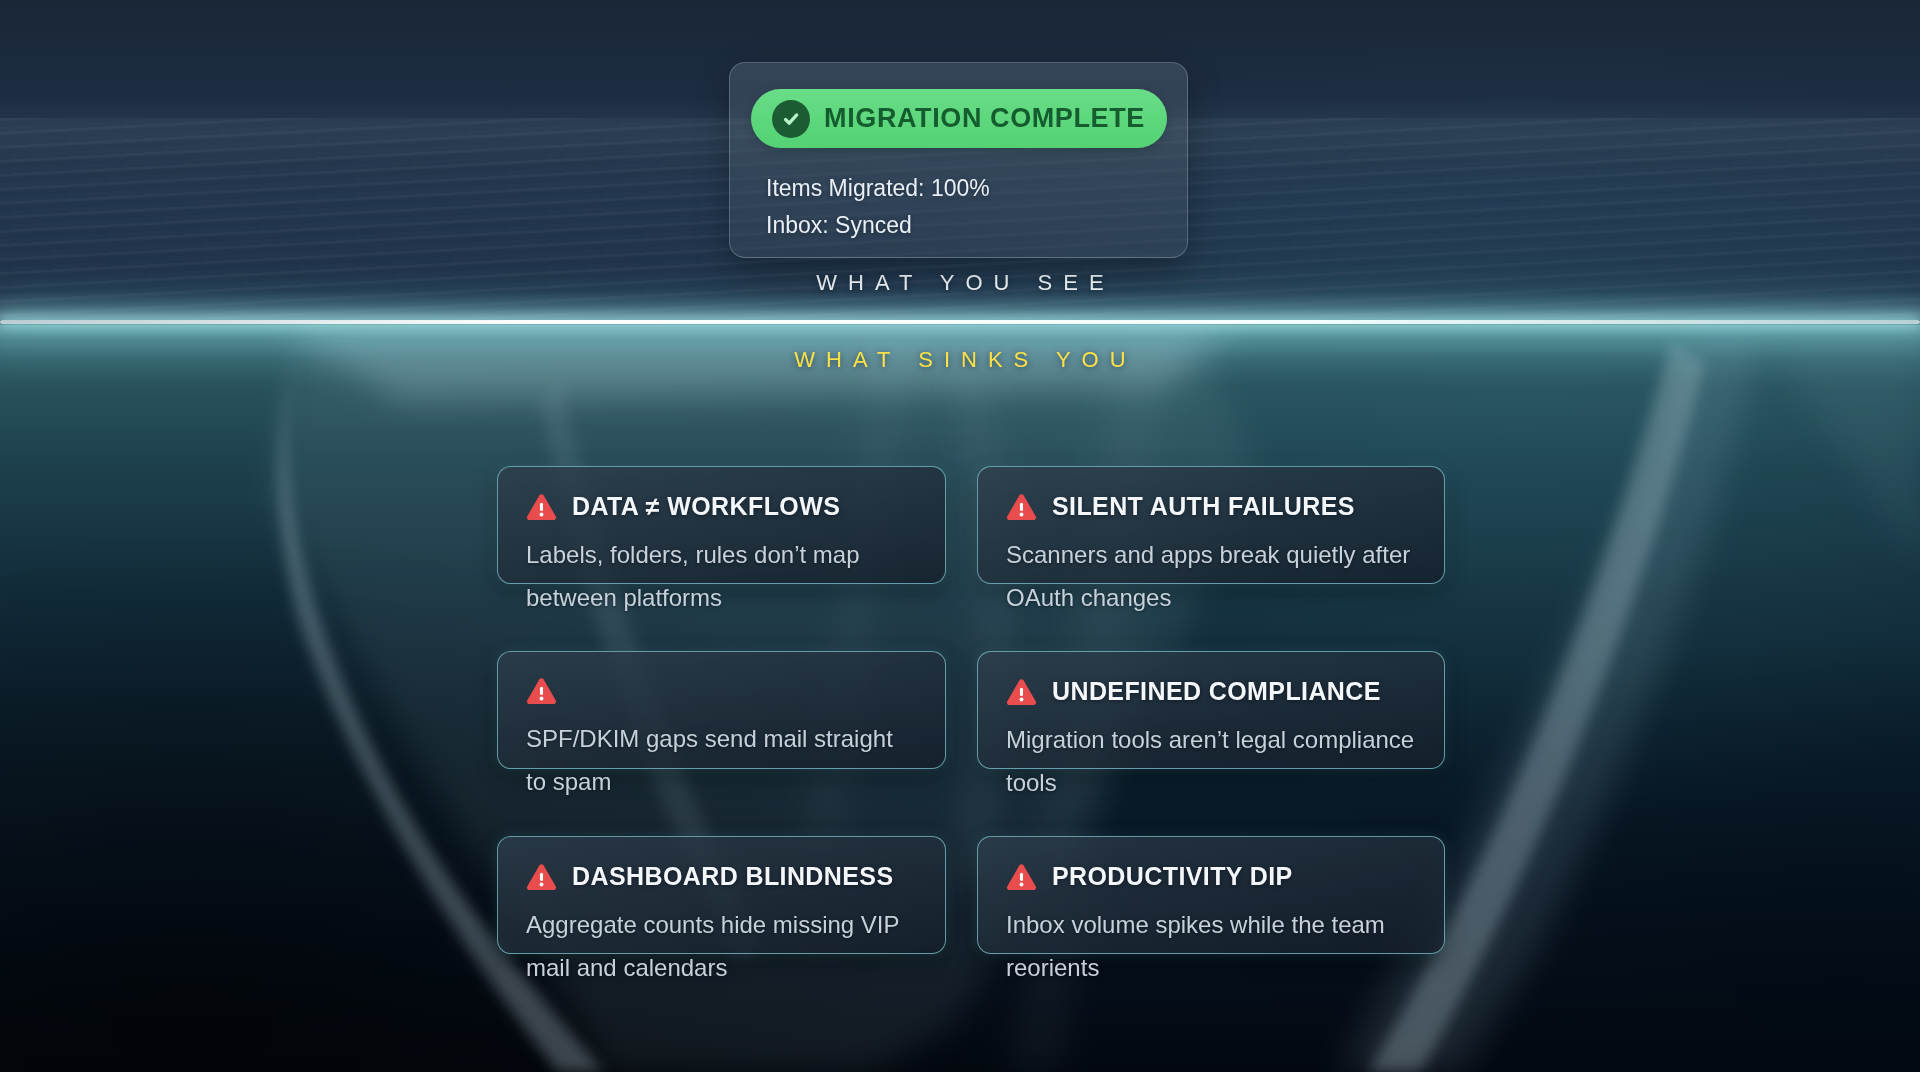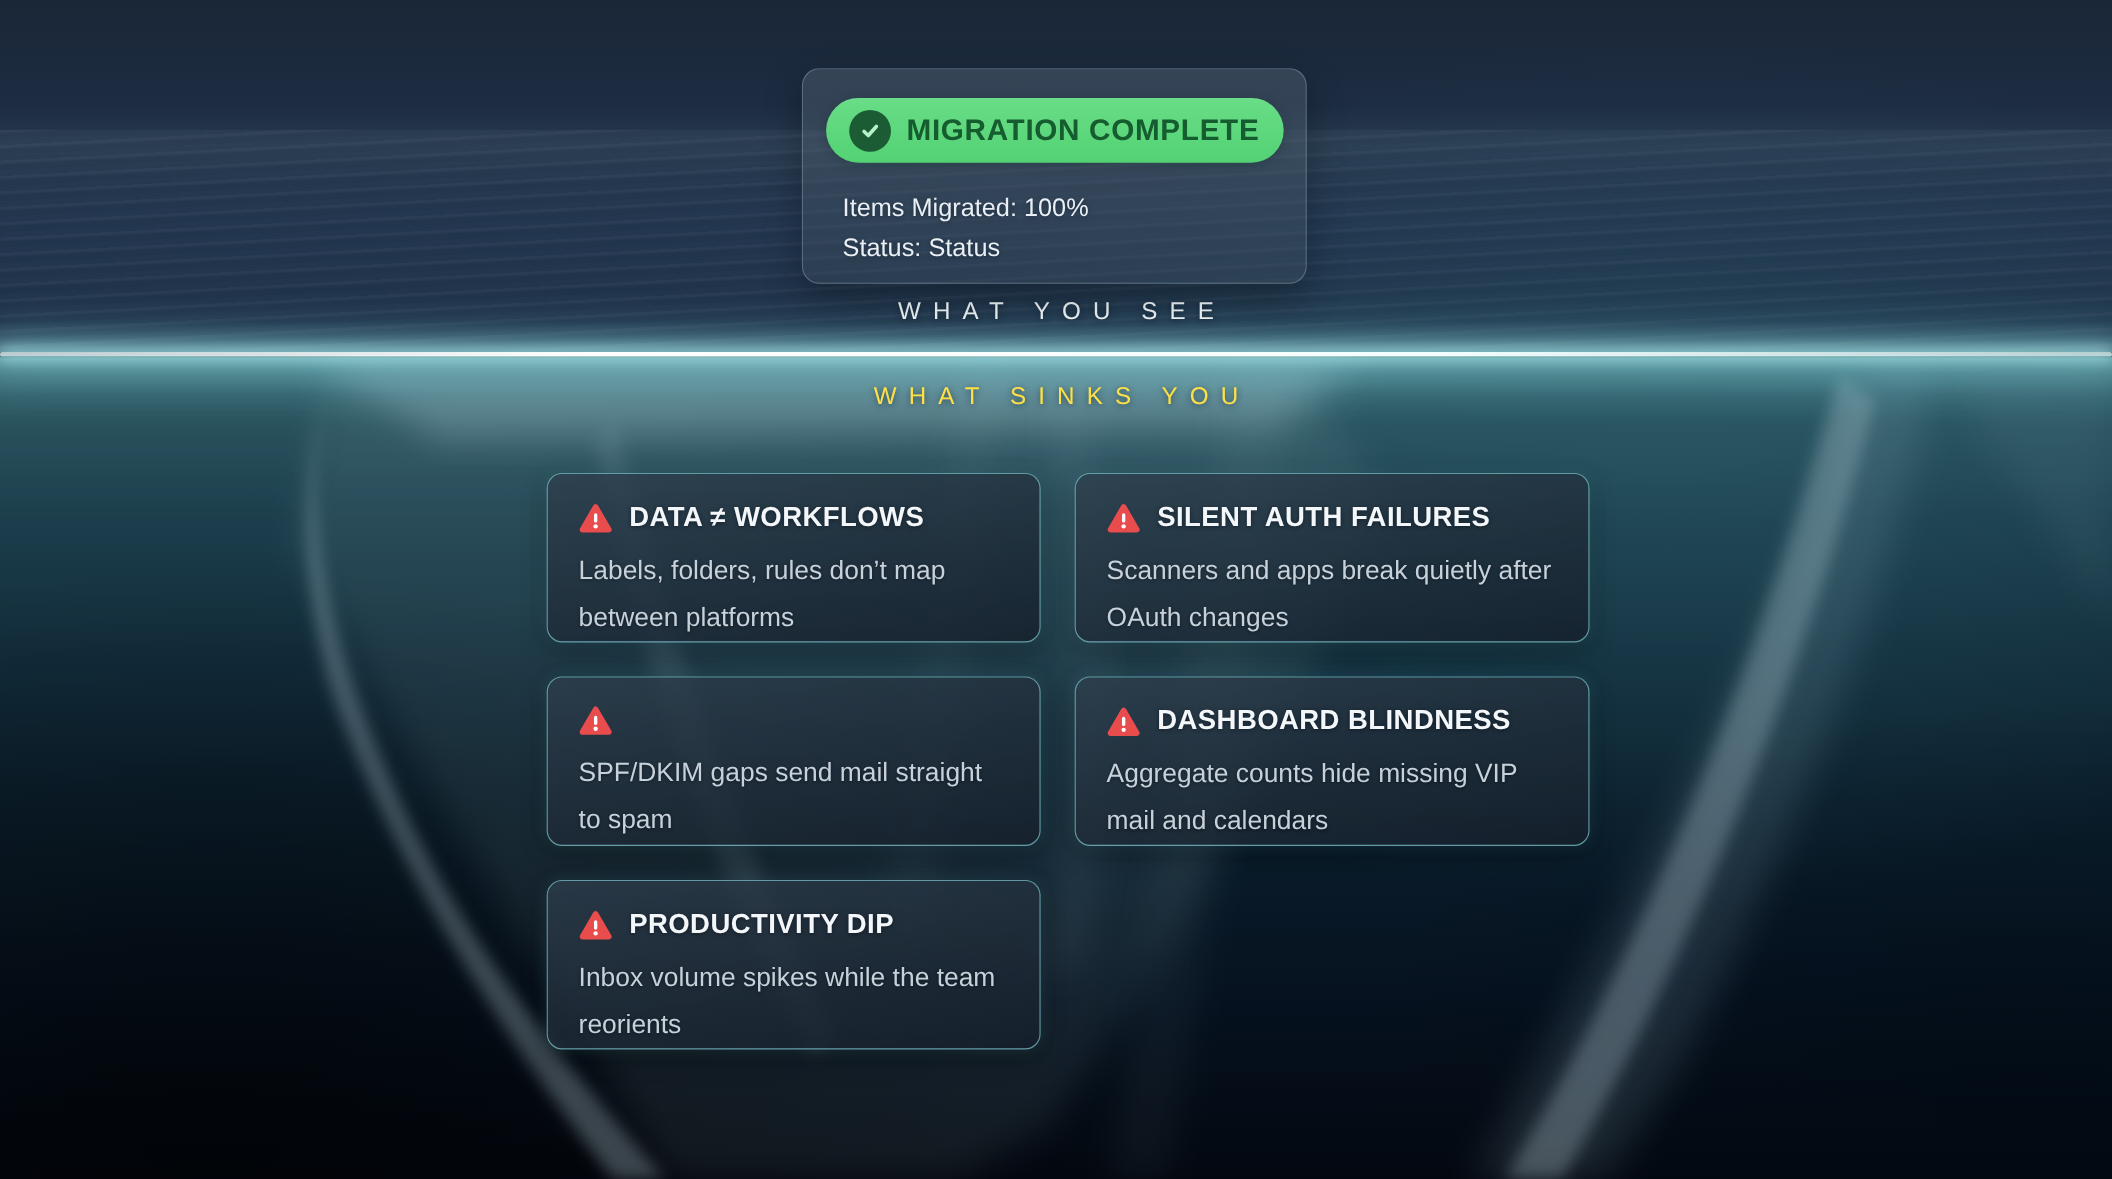--- a/index.html
+++ b/index.html
@@ -103,20 +103,21 @@
     position: absolute; left: 497px; top: 430px;
     display: grid; grid-template-columns: 449px 468px; grid-auto-rows: 154px;
     column-gap: 31px; row-gap: 31px;
   }
   .risk-card {
     border: 1.5px solid rgba(126,200,208,0.72);
     border-radius: 14px;
     background: linear-gradient(168deg, rgba(46,62,76,0.78), rgba(21,31,43,0.82));
     box-shadow: 0 0 14px rgba(80,160,170,0.18), 0 8px 22px rgba(0,0,0,0.30);
     padding: 25px 28px 18px 28px;
+    margin-top: 36px;
   }
   .risk-title-row { display: flex; align-items: center; gap: 15px; }
   .risk-title {
     font-size: 25px; font-weight: 700; letter-spacing: 0.4px; color: #f3f7fa;
     text-shadow: 0 1px 4px rgba(0,10,20,0.5); white-space: nowrap;
   }
   .risk-body {
     margin-top: 12px; font-size: 24px; line-height: 43px; color: #c7d1da;
     text-shadow: 0 1px 3px rgba(0,10,20,0.45);
   }
@@ -169,21 +170,21 @@
     <div class="badge-pill">
       <span class="check-wrap">
         <svg width="22" height="22" viewBox="0 0 24 24" class="warn-svg" aria-hidden="true">
           <path d="M6 12.6 L10.2 16.6 L18.2 7.6" fill="none" stroke="#b6f2c6" stroke-width="3.6" stroke-linecap="round" stroke-linejoin="round"></path>
         </svg>
       </span>
       <span class="badge-label">MIGRATION COMPLETE</span>
     </div>
     <div class="summary-stats">
       <div>Items Migrated: 100%</div>
-      <div>Status: Status</div>
+      <div>Inbox: Synced</div>
     </div>
   </div>
 
   <div class="risk-grid">
   <div class="risk-card">
     <div class="risk-title-row">
       <span>
         <svg class="warn-svg" width="31" height="28" viewBox="0 0 24 22" aria-hidden="true">
           <path d="M12 3 L21.4 19.2 H2.6 Z" fill="#e84c4c" stroke="#e84c4c" stroke-width="4" stroke-linejoin="round"></path>
           <rect x="10.8" y="7.6" width="2.4" height="6.6" rx="1.2" fill="#ffffff"></rect>
@@ -215,20 +216,33 @@
         <svg class="warn-svg" width="31" height="28" viewBox="0 0 24 22" aria-hidden="true">
           <path d="M12 3 L21.4 19.2 H2.6 Z" fill="#e84c4c" stroke="#e84c4c" stroke-width="4" stroke-linejoin="round"></path>
           <rect x="10.8" y="7.6" width="2.4" height="6.6" rx="1.2" fill="#ffffff"></rect>
           <circle cx="12" cy="16.9" r="1.55" fill="#ffffff"></circle>
         </svg>
       </span>
     </div>
     <div class="risk-body">SPF/DKIM gaps send mail straight to spam</div>
   </div>
 
+  <div class="risk-card">
+    <div class="risk-title-row">
+      <span>
+        <svg class="warn-svg" width="31" height="28" viewBox="0 0 24 22" aria-hidden="true">
+          <path d="M12 3 L21.4 19.2 H2.6 Z" fill="#e84c4c" stroke="#e84c4c" stroke-width="4" stroke-linejoin="round"></path>
+          <rect x="10.8" y="7.6" width="2.4" height="6.6" rx="1.2" fill="#ffffff"></rect>
+          <circle cx="12" cy="16.9" r="1.55" fill="#ffffff"></circle>
+        </svg>
+      </span>
+      <span class="risk-title">UNDEFINED COMPLIANCE</span>
+    </div>
+    <div class="risk-body">Migration tools aren’t legal compliance tools</div>
+  </div>
 
   <div class="risk-card">
     <div class="risk-title-row">
       <span>
         <svg class="warn-svg" width="31" height="28" viewBox="0 0 24 22" aria-hidden="true">
           <path d="M12 3 L21.4 19.2 H2.6 Z" fill="#e84c4c" stroke="#e84c4c" stroke-width="4" stroke-linejoin="round"></path>
           <rect x="10.8" y="7.6" width="2.4" height="6.6" rx="1.2" fill="#ffffff"></rect>
           <circle cx="12" cy="16.9" r="1.55" fill="#ffffff"></circle>
         </svg>
       </span>

